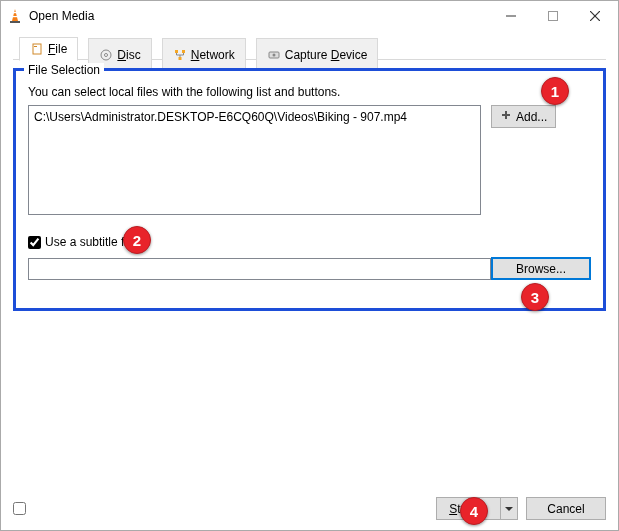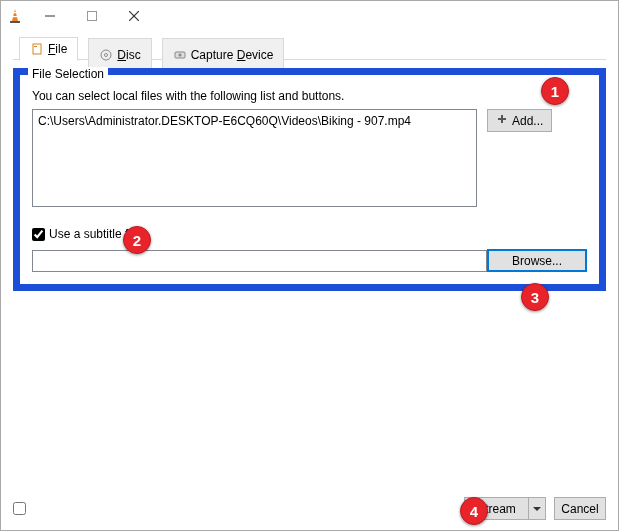--- a/index.html
+++ b/index.html
@@ -13,27 +13,27 @@
 .win-btn { width: 42px; height: 28px; display: flex; align-items: center; justify-content: center; color: #555; cursor: pointer; }
 
 
 .tab-strip { margin: 6px 12px 0 12px; display: flex; border-bottom: 1px solid #d9d9d9; height: 23px; position: relative; padding-left: 6px; gap: 11px;}
 .tab { height: 33px; padding: 0 10px; display: flex; align-items: center; gap: 4px; background: #f0f0f0; border: 1px solid #d9d9d9; border-bottom: none; margin-right: -1px; cursor: pointer; position: relative; top:1px;}
 .tab.active { background: #fff; border-bottom: 1px solid #fff; z-index: 2; top:0; height:24px;}
 .tab .ic { width: 14px; height: 14px; display:inline-flex; align-items:center; justify-content:center;}
 
 
 .pane { margin: 6px 12px 0 12px; padding: 0; }
-.group { border: 7px solid #1d4ed8; margin: 8px 0 0 0; padding: 14px 12px 12px 12px; position: relative; }
+.group { border: 3px solid #1d4ed8; margin: 8px 0 0 0; padding: 14px 12px 28px 12px; position: relative; }
 .group-title { position: absolute; top: -8px; left: 8px; background: #fff; padding: 0 4px; }
 
 .help-text { margin-bottom: 6px; }
 
 .file-row { display: flex; gap: 10px; }
-.file-list { flex: 1; border: 1px solid #828790; background: #fff; padding: 3px 5px; height: 98px; overflow: auto; }
+.file-list { flex: 1; border: 1px solid #828790; background: #fff; padding: 3px 5px; height: 110px; overflow: auto; }
 .file-list-item { line-height: 16px; white-space: nowrap; }
 .side-btns { width: 100px; display: flex; gap: 7px; }
 
 .btn { height: 23px; background: #e1e1e1; border: 1px solid #adadad; display:flex; align-items:center; justify-content:center; gap:4px; cursor: pointer; padding: 0 8px; }
 .btn.focus { border: 1px solid #0078d7; box-shadow: inset 0 0 0 1px #0078d7; }
 
 .subtitle-row { margin-top: 20px; display:flex; align-items:center; gap:4px;}
 .chk { width:13px; height:13px; accent-color:#000;}
 .sub-input-row { margin-top: 8px; display:flex; gap:0; align-items:center; }
 .text-input { flex:1; height:22px; border:1px solid #828790; background:#fff; padding:0 3px; }
@@ -57,20 +57,21 @@
 
 <div class="titlebar">
   <span class="vlc-icon">
     <svg viewBox="0 0 16 16">
         <polygon points="8,1 11,13 5,13" fill="#f57f17"></polygon>
         <rect x="6.2" y="4" width="3.6" height="1.2" fill="#fff"></rect>
         <rect x="5.4" y="8" width="5.2" height="1.2" fill="#fff"></rect>
         <rect x="3" y="13" width="10" height="2" fill="#555"></rect>
       </svg>
   </span>
+  <span class="title-text">Open Media</span>
   <div class="win-btns">
     <div class="win-btn" title="Minimize">
         <svg width="10" height="10">
           <line x1="0" y1="5" x2="10" y2="5" stroke="#333" stroke-width="1"></line>
         </svg>
       </div>
     <div class="win-btn" title="Maximize">
         <svg width="10" height="10">
           <rect x="0.5" y="0.5" width="9" height="9" fill="none" stroke="#999" stroke-width="1"></rect>
         </svg>
@@ -95,20 +96,31 @@
     <span><span class="mn">F</span><span>ile</span></span>
   </div>
   <div class="tab">
     <span class="ic">
         <svg width="12" height="12">
           <circle cx="6" cy="6" r="5" fill="#eee" stroke="#888"></circle>
           <circle cx="6" cy="6" r="1.5" fill="#fff" stroke="#888"></circle>
         </svg>
       </span>
     <span><span class="mn">D</span><span>isc</span></span>
+  </div>
+  <div class="tab">
+    <span class="ic">
+        <svg width="12" height="12">
+          <rect x="1" y="1" width="3" height="3" fill="#f5a623"></rect>
+          <rect x="8" y="1" width="3" height="3" fill="#f5a623"></rect>
+          <rect x="4.5" y="8" width="3" height="3" fill="#f5a623"></rect>
+          <path d="M2.5 4 V6 H6 V8 M9.5 4 V6 H6" stroke="#888" fill="none"></path>
+        </svg>
+      </span>
+    <span><span class="mn">N</span><span>etwork</span></span>
   </div>
   <div class="tab">
     <span class="ic">
         <svg width="12" height="12">
           <rect x="1" y="3" width="10" height="6" rx="1" fill="#ddd" stroke="#888"></rect>
           <circle cx="6" cy="6" r="1.5" fill="#888"></circle>
         </svg>
       </span>
     <span><span>Capture </span><span class="mn">D</span><span>evice</span></span>
   </div>
@@ -154,21 +166,21 @@
   <div class="split-btn">
     <div class="btn split-main" style="width:64px;">
         <span><span class="mn">S</span><span>tream</span></span>
       </div>
     <div class="btn split-drop">
         <span><svg width="8" height="8">
             <polygon points="0,2 8,2 4,6" fill="#333"></polygon>
           </svg></span>
       </div>
   </div>
-  <div class="btn" style="width:52px;">
+  <div class="btn" style="width:80px;">
       <span>Cancel</span>
     </div>
 </div>
 
 <div class="badge" style="top:76px; left:540px;">1</div>
 <div class="badge" style="top:225px; left:122px;">2</div>
 <div class="badge" style="top:282px; left:520px;">3</div>
 <div class="badge" style="top:496px; left:459px;">4</div>
 
 </body></html>

